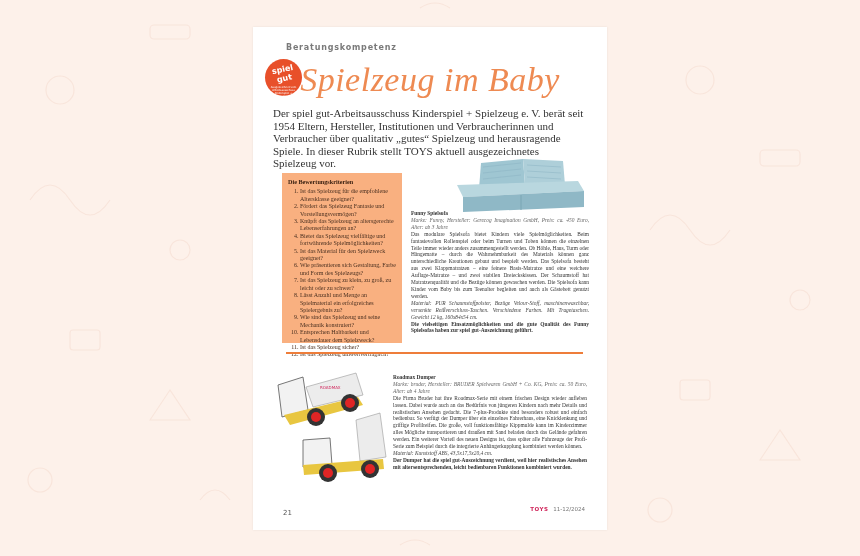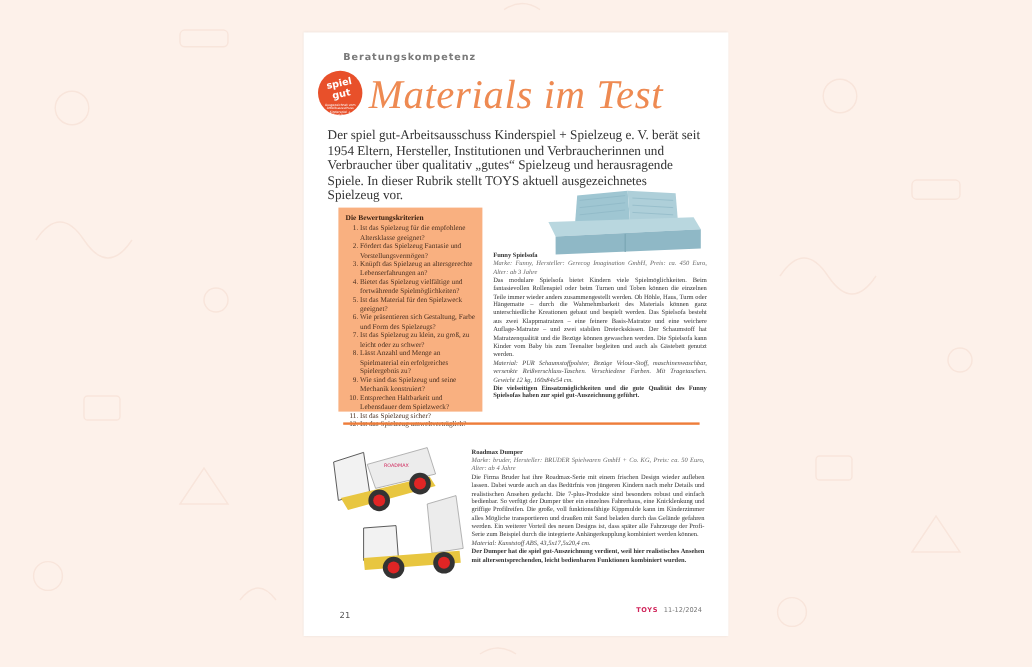--- a/index.html
+++ b/index.html
@@ -85,21 +85,21 @@
 </svg>
 
 <div class="page">
   <div class="section-label">Beratungskompetenz</div>
 
   <div class="badge">
     <div class="b-title">spiel gut</div>
     <div class="b-small">Ausgezeichnet vom Arbeitsausschuss Kinderspiel + Spielzeug</div>
   </div>
 
-  <div class="title">Materials im Test</div>
+  <div class="title">Spielzeug im Baby</div>
   <div class="intro">Der spiel gut-Arbeitsausschuss Kinderspiel + Spielzeug e. V. berät seit 1954 Eltern, Hersteller, Institutionen und Verbraucherinnen und Verbraucher über qualitativ „gutes“ Spielzeug und herausragende Spiele. In dieser Rubrik stellt TOYS aktuell ausgezeichnetes Spielzeug vor.</div>
 
   <div class="criteria">
     <h4>Die Bewertungskriterien</h4>
     <ol>
       <li>Ist das Spielzeug für die empfohlene Altersklasse geeignet?</li>
       <li>Fördert das Spielzeug Fantasie und Vorstellungsvermögen?</li>
       <li>Knüpft das Spielzeug an altersgerechte Lebenserfahrungen an?</li>
       <li>Bietet das Spielzeug vielfältige und fortwährende Spielmöglichkeiten?</li>
       <li>Ist das Material für den Spielzweck geeignet?</li>

